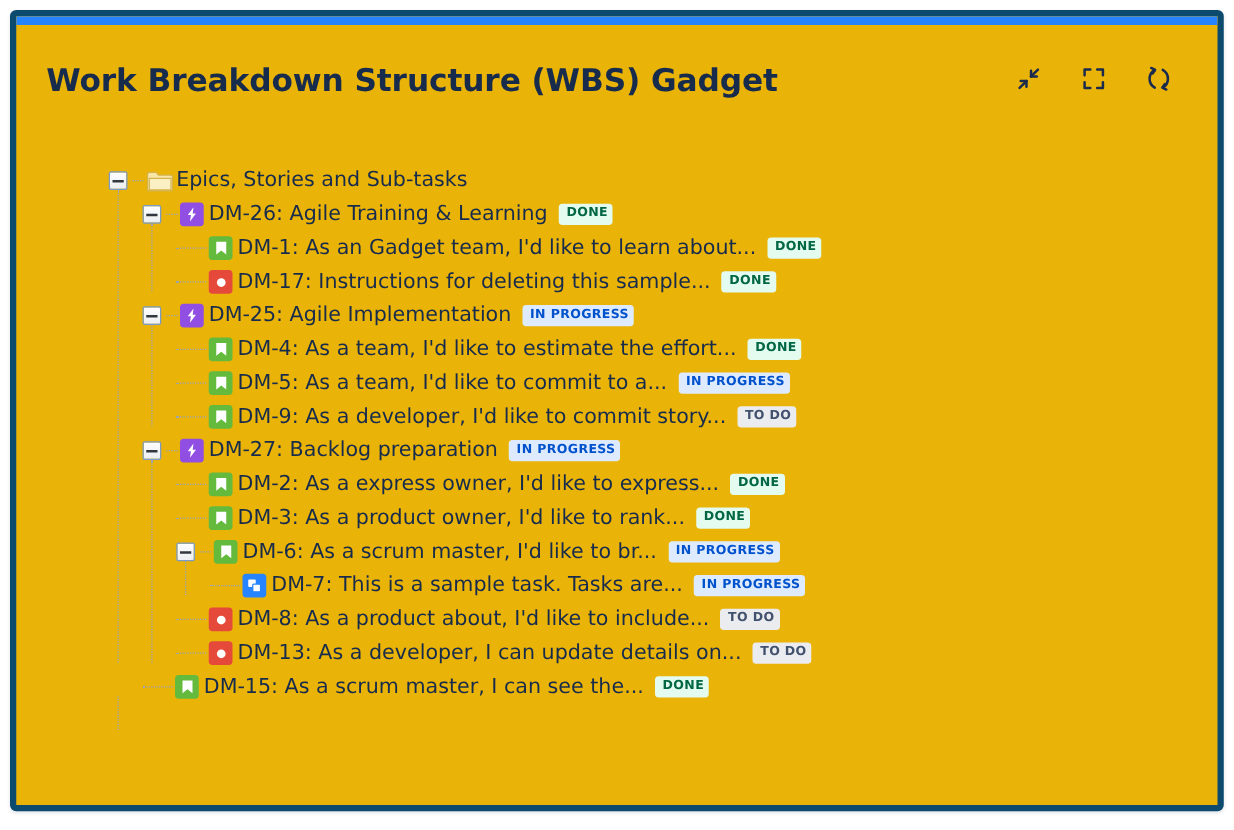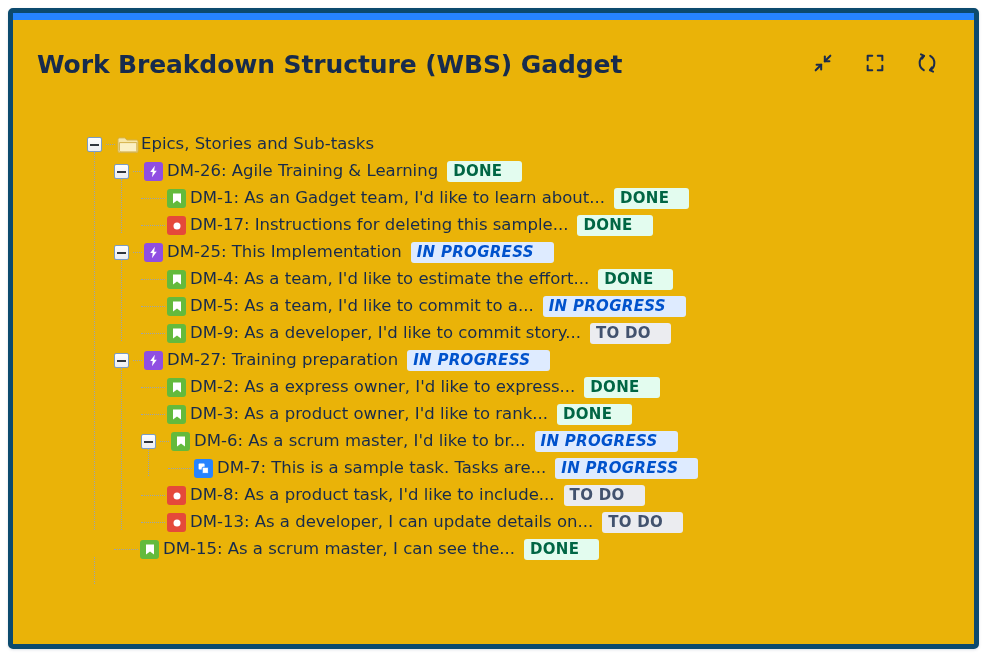--- a/index.html
+++ b/index.html
@@ -148,30 +148,30 @@
   }
 
   .row-label {
     color: #172b4d;
     margin-right: 9px;
     line-height: 1;
   }
 
   .badge {
     display: inline-block;
-    font-size: 15px;
+    font-size: 10px;
     font-weight: bold;
     letter-spacing: 0.3px;
-    padding: 3px 20px 3px 6px;
+    padding: 3px 4px 3px 6px;
     border-radius: 3px;
     line-height: 1.05;
     white-space: nowrap;
   }
   .badge.done        { background: #e3fcef; color: #006644; }
-  .badge.inprogress  { background: #deebff; color: #0052cc; font-style: italic; }
+  .badge.inprogress  { background: #deebff; color: #0052cc; }
   .badge.todo        { background: #ebecf0; color: #42526e; }
 </style>
 </head>
 <body>
 
 <div class="gadget-card">
 
   <div class="top-accent"></div>
 
   <div class="gadget-header">
@@ -249,21 +249,21 @@
         <span class="badge done">DONE</span>
       </div>
       <div class="tree-row lvl1">
         <span class="toggle"></span>
         <span class="stub"></span>
         <span class="ticon epic">
           <svg width="13" height="13" viewBox="0 0 12 12">
             <path d="M7.2 0.8 L3 6.4 h2.3 L4.6 11.2 L9 5.3 H6.6 z" fill="#fff"></path>
           </svg>
         </span>
-        <span class="row-label">DM-25: This Implementation</span>
+        <span class="row-label">DM-25: Agile Implementation</span>
         <span class="badge inprogress">IN PROGRESS</span>
       </div>
       <div class="tree-row lvl2">
         <span class="stub-wide"></span>
         <span class="ticon story">
           <svg width="12" height="13" viewBox="0 0 12 13">
             <path d="M2 1.4 h8 v10.2 l-4 -3.2 l-4 3.2 z" fill="#fff"></path>
           </svg>
         </span>
         <span class="row-label">DM-4: As a team, I'd like to estimate the effort...</span>
@@ -290,21 +290,21 @@
         <span class="badge todo">TO DO</span>
       </div>
       <div class="tree-row lvl1">
         <span class="toggle"></span>
         <span class="stub"></span>
         <span class="ticon epic">
           <svg width="13" height="13" viewBox="0 0 12 12">
             <path d="M7.2 0.8 L3 6.4 h2.3 L4.6 11.2 L9 5.3 H6.6 z" fill="#fff"></path>
           </svg>
         </span>
-        <span class="row-label">DM-27: Training preparation</span>
+        <span class="row-label">DM-27: Backlog preparation</span>
         <span class="badge inprogress">IN PROGRESS</span>
       </div>
       <div class="tree-row lvl2">
         <span class="stub-wide"></span>
         <span class="ticon story">
           <svg width="12" height="13" viewBox="0 0 12 13">
             <path d="M2 1.4 h8 v10.2 l-4 -3.2 l-4 3.2 z" fill="#fff"></path>
           </svg>
         </span>
         <span class="row-label">DM-2: As a express owner, I'd like to express...</span>
@@ -342,21 +342,21 @@
         <span class="row-label">DM-7: This is a sample task. Tasks are...</span>
         <span class="badge inprogress">IN PROGRESS</span>
       </div>
       <div class="tree-row lvl2">
         <span class="stub-wide"></span>
         <span class="ticon bug">
           <svg width="12" height="12" viewBox="0 0 12 12">
             <circle cx="6" cy="6" r="3.5" fill="#fff"></circle>
           </svg>
         </span>
-        <span class="row-label">DM-8: As a product task, I'd like to include...</span>
+        <span class="row-label">DM-8: As a product about, I'd like to include...</span>
         <span class="badge todo">TO DO</span>
       </div>
       <div class="tree-row lvl2">
         <span class="stub-wide"></span>
         <span class="ticon bug">
           <svg width="12" height="12" viewBox="0 0 12 12">
             <circle cx="6" cy="6" r="3.5" fill="#fff"></circle>
           </svg>
         </span>
         <span class="row-label">DM-13: As a developer, I can update details on...</span>

